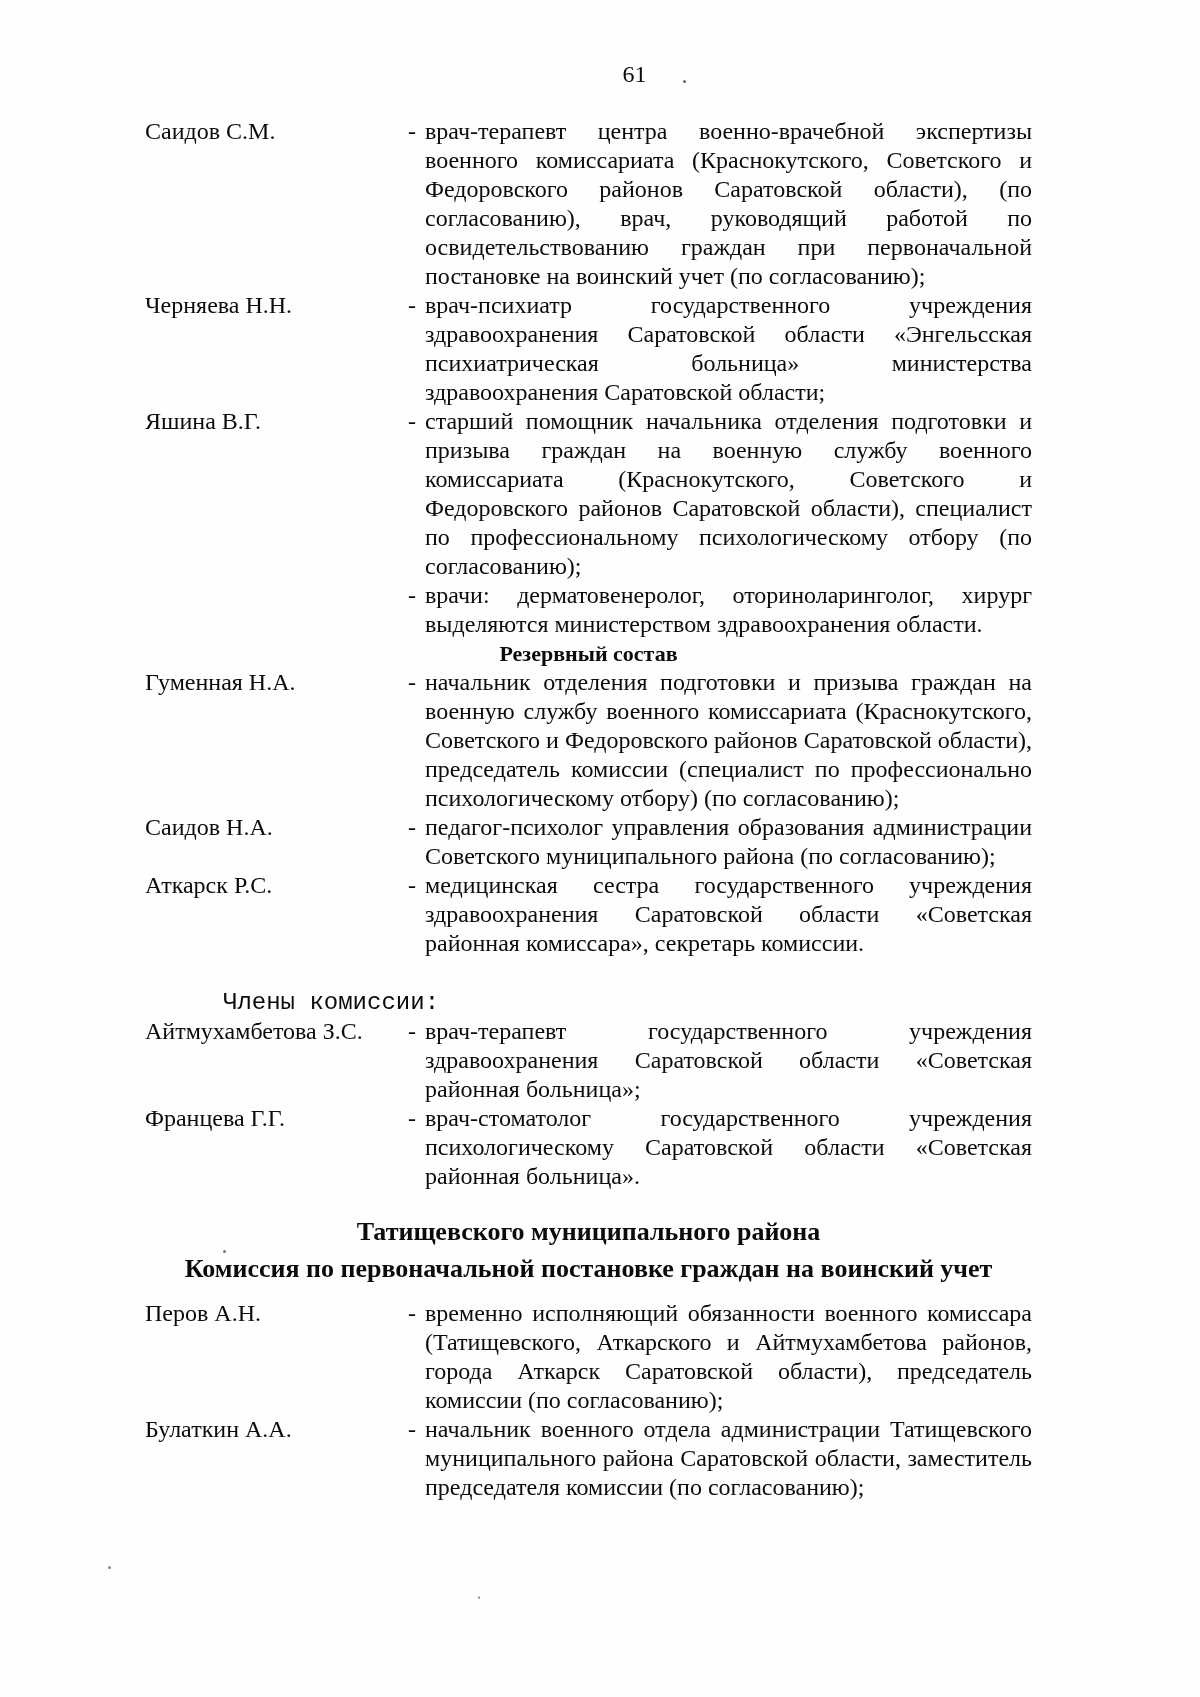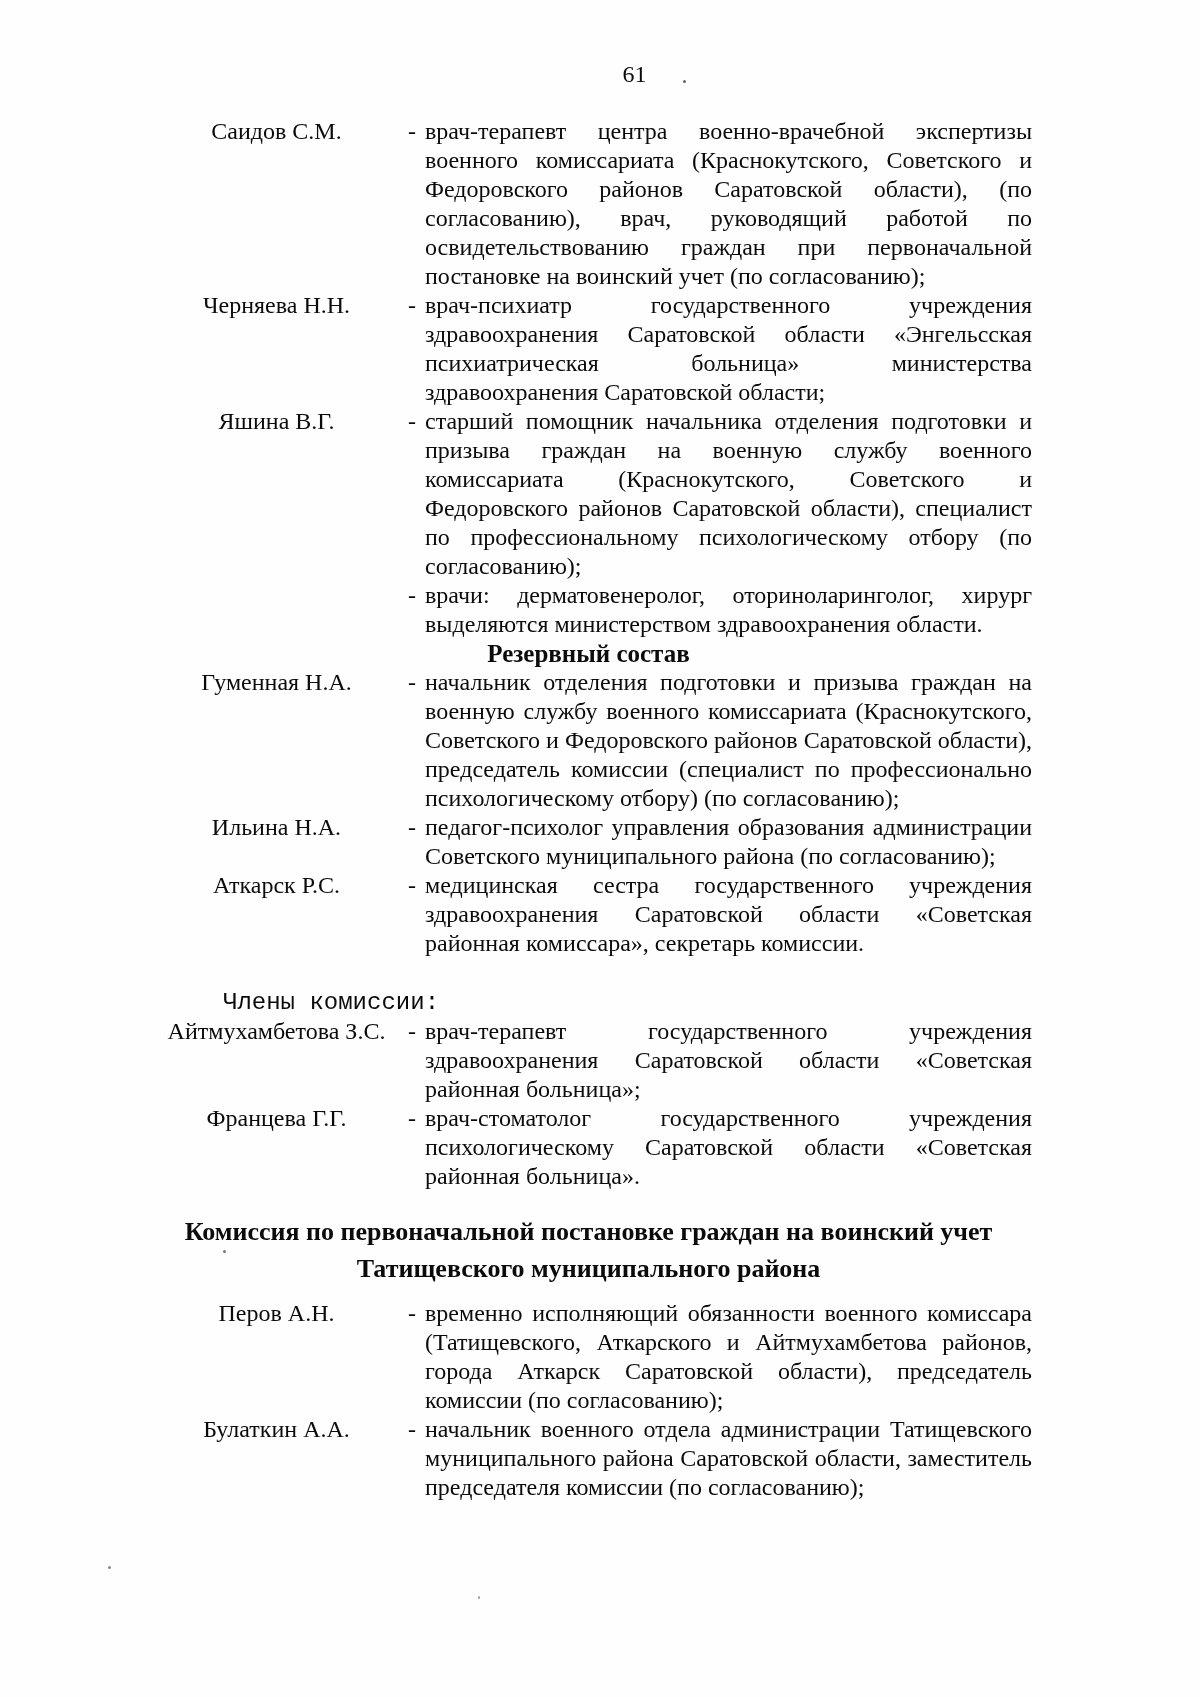--- a/index.html
+++ b/index.html
@@ -19,32 +19,32 @@
     width: 887px;
     font-size: 24px;
     line-height: 29px;
   }
   .page-num {
     text-align: center;
     transform: translateX(46px);
     margin-bottom: 28px;
   }
   .entry { display: flex; align-items: flex-start; }
-  .entry-name { flex: 0 0 263px; width: 263px; text-align: center; }
+  .entry-name { flex: 0 0 263px; width: 263px; }
   .entry-role {
     flex: 1;
     position: relative;
     padding-left: 17px;
     text-align: justify;
   }
   .entry-role .dash { position: absolute; left: 0; top: 0; }
   .section-heading {
     text-align: center;
     font-weight: bold;
-    font-size: 25px;
+    font-size: 22px;
   }
   .members-label { text-indent: 78px; margin-top: 30px; font-family: Liberation Mono, monospace; }
   .doc-title {
     margin-top: 22px;
     margin-bottom: 12px;
     text-align: center;
     font-weight: bold;
     font-size: 26px;
     line-height: 37px;
   }
@@ -98,21 +98,21 @@
 
     <div class="entry">
       <div class="entry-name">Гуменная Н.А.</div>
       <div class="entry-role">
         <span class="dash">-</span>
         <span>начальник отделения подготовки и призыва граждан на военную службу военного комиссариата (Краснокутского, Советского и Федоровского районов Саратовской области), председатель комиссии (специалист по профессионально психологическому отбору) (по согласованию);</span>
       </div>
     </div>
 
     <div class="entry">
-      <div class="entry-name">Ильина Н.А.</div>
+      <div class="entry-name">Саидов Н.А.</div>
       <div class="entry-role">
         <span class="dash">-</span>
         <span>педагог-психолог управления образования администрации Советского муниципального района (по согласованию);</span>
       </div>
     </div>
 
     <div class="entry">
       <div class="entry-name">Аткарск Р.С.</div>
       <div class="entry-role">
         <span class="dash">-</span>
@@ -132,22 +132,22 @@
 
     <div class="entry">
       <div class="entry-name">Францева Г.Г.</div>
       <div class="entry-role">
         <span class="dash">-</span>
         <span>врач-стоматолог государственного учреждения психологическому Саратовской области «Советская районная больница».</span>
       </div>
     </div>
 
     <div class="doc-title">
+      <div>Татищевского муниципального района</div>
       <div>Комиссия по первоначальной постановке граждан на воинский учет</div>
-      <div>Татищевского муниципального района</div>
     </div>
 
 
     <div class="entry">
       <div class="entry-name">Перов А.Н.</div>
       <div class="entry-role">
         <span class="dash">-</span>
         <span>временно исполняющий обязанности военного комиссара (Татищевского, Аткарского и Айтмухамбетова районов, города Аткарск Саратовской области), председатель комиссии (по согласованию);</span>
       </div>
     </div>

